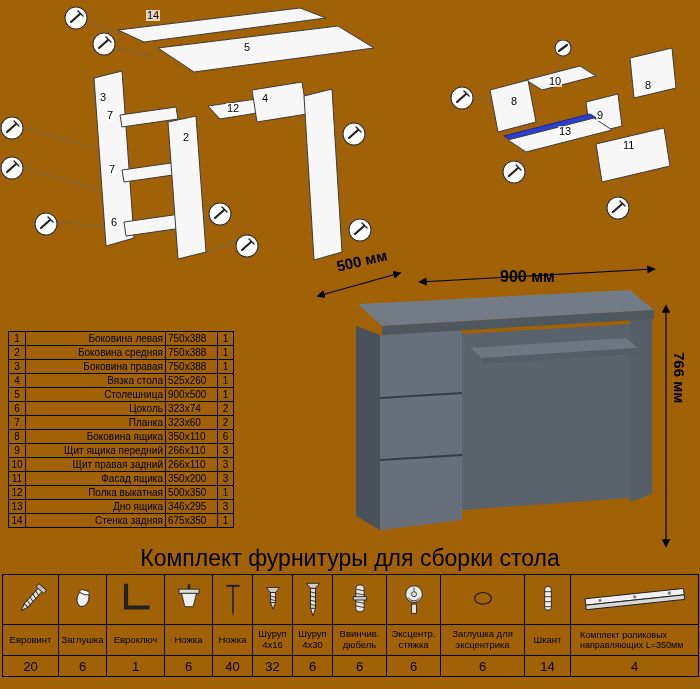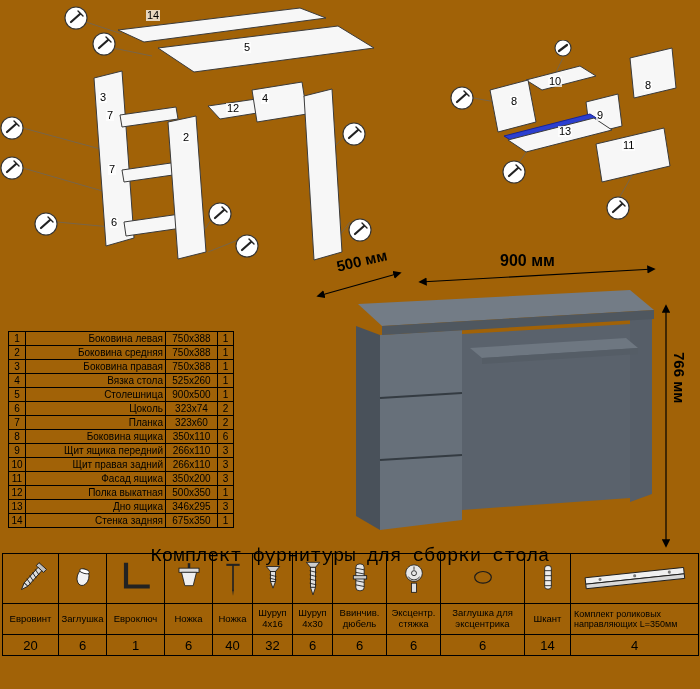--- a/index.html
+++ b/index.html
@@ -8,31 +8,31 @@
   #screen{position:relative;width:700px;height:689px;background:#a16207;overflow:hidden;margin:0 auto}
   .abs{position:absolute}
   .lbl{position:absolute;font-size:11px;line-height:1;color:#000;background:rgba(255,255,255,.75);padding:0 1px}
   .dim{position:absolute;font-weight:700;font-size:15px;white-space:nowrap}
   
   #parts-table{position:absolute;left:8px;top:331px}
   #parts-table table{border-collapse:collapse;font-size:10px}
   #parts-table td{border:1px solid #000;height:14px;line-height:13px;padding:0 2px;white-space:nowrap}
   #parts-table td.num{width:17px;text-align:center}
   #parts-table td.nm{width:140px;text-align:right}
-  #parts-table td.sz{width:52px;text-align:center}
+  #parts-table td.sz{width:52px;}
   #parts-table td.qy{width:16px;text-align:center}
   
   #hw-title{position:absolute;left:0;top:545px;width:700px;text-align:center;
-    font-family:Liberation Mono, monospace;font-size:19px;color:#000}
-  #hw-table{position:absolute;left:2px;top:553px}
+    font-family:Liberation Sans, sans-serif;font-size:23px;color:#000}
+  #hw-table{position:absolute;left:2px;top:574px}
   #hw-table table{border-collapse:collapse;table-layout:fixed;width:696px}
   #hw-table td{border:1px solid #000;text-align:center;vertical-align:middle;overflow:hidden}
   #hw-table .ico{height:50px}
   #hw-table .lab{height:31px;font-size:9.5px;line-height:1.12;padding:1px 1px}
-  #hw-table .lab.left{text-align:left;padding-left:3px;font-size:9px}
+  #hw-table .lab.left{text-align:left;padding-left:9px;font-size:9px}
   #hw-table .qty{height:21px;font-size:13px}
   .hwsvg{width:40px;height:44px;display:inline-block;vertical-align:middle}
   .hwsvg-wide{width:112px;height:44px;display:inline-block;vertical-align:middle}
   svg .part{fill:#f7f7f7;stroke:#3b3b3b;stroke-width:1}
   svg .lead{stroke:#666;stroke-width:.7;fill:none}
   svg .callout{fill:#ffffff;stroke:#333;stroke-width:1.1}
   svg .mini{stroke:#222;stroke-width:2.2;stroke-linecap:round}
   svg .mini2{stroke:#222;stroke-width:1.4;stroke-linecap:round}
 </style>
 </head>
@@ -278,21 +278,21 @@
       <polygon points="58,56 330,42 354,62 82,78" fill="#737c86"></polygon>
       <polygon points="82,78 354,62 354,71 82,87" fill="#4f575f"></polygon>
     </g>
     <g stroke="#000" stroke-width="1.2">
       <line x1="18" y1="48" x2="100" y2="25" marker-start="url(#ar)" marker-end="url(#ar)"></line>
       <line x1="120" y1="34" x2="354" y2="21" marker-start="url(#ar)" marker-end="url(#ar)"></line>
       <line x1="366" y1="58" x2="366" y2="298" marker-start="url(#ar)" marker-end="url(#ar)"></line>
     </g>
   </svg>
   <span class="dim" style="left:336px;top:252px;transform:rotate(-13deg)">500 мм</span>
-  <span class="dim" style="left:500px;top:252px;font-size:16px">900 мм</span>
+  <span class="dim" style="left:500px;top:268px;font-size:16px">900 мм</span>
   <span class="dim" style="left:688px;top:352px;transform:rotate(90deg);transform-origin:left top">766 мм</span>
 
   <div id="hw-title">Комплект фурнитуры для сборки стола</div>
 
   <div id="hw-table">
     <table>
       <colgroup>
         <col style="width:56px">
           <col style="width:48px">
           <col style="width:58px">

